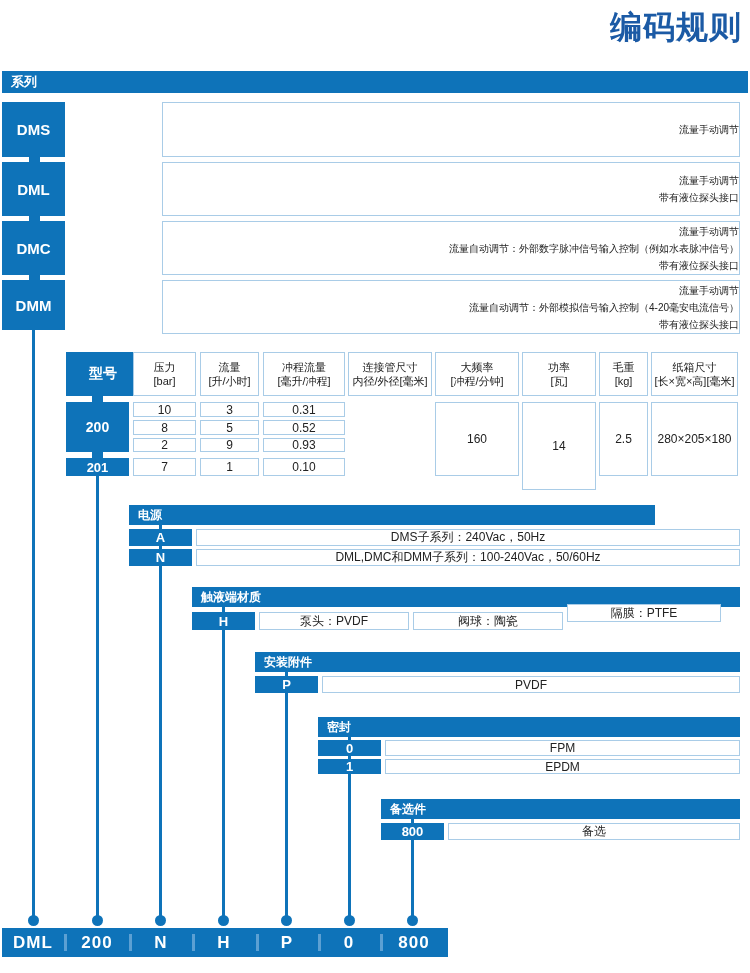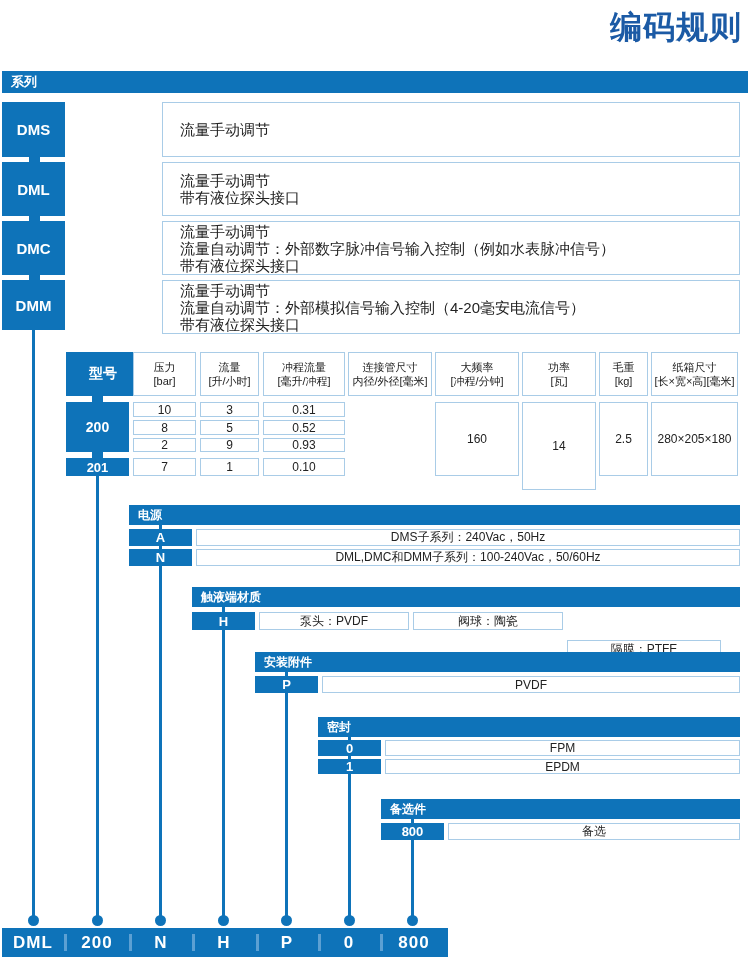--- a/index.html
+++ b/index.html
@@ -12,22 +12,22 @@
 
   .bluebar { position:absolute; background:#0e73b9; color:#fff; font-weight:bold;
              font-size:13px; display:flex; align-items:center; padding-left:9px; }
 
   .kbox { position:absolute; background:#0e73b9; color:#fff; font-weight:bold;
           display:flex; align-items:center; justify-content:center; font-size:15px; }
 
   .box { position:absolute; background:#fff; border:1px solid #a9cce7; }
 
   .desc { display:flex; flex-direction:column; justify-content:center;
-          padding-left:17px; font-size:15px; line-height:17px; color:#222;
-          white-space:pre-line; }
+          padding-left:1px; font-size:10px; line-height:17px; color:#222;
+          white-space:pre-line;text-align:right; }
 
   .cellc { display:flex; align-items:center; justify-content:center;
            font-size:12px; color:#222; white-space:pre-line; text-align:center; }
 
   .hcell { font-size:11px; line-height:14px; }
 
   .tab { position:absolute; background:#0e73b9; }
   .vline { position:absolute; width:3px; background:#0e73b9; }
   .dot { position:absolute; width:11px; height:11px; border-radius:50%; background:#0e73b9; }
 
@@ -109,35 +109,35 @@
   <div class="box cellc" style="left:200px;top:458px;width:59px;height:18px">1</div>
   <div class="box cellc" style="left:263px;top:458px;width:82px;height:18px">0.10</div>
 
   <div class="box cellc" style="left:435px;top:402px;width:84px;height:74px">160</div>
   <div class="box cellc" style="left:522px;top:402px;width:74px;height:88px">14</div>
   <div class="box cellc" style="left:599px;top:402px;width:49px;height:74px">2.5</div>
   <div class="box cellc" style="left:651px;top:402px;width:87px;height:74px">280×205×180</div>
 
   <div class="vline" style="left:96px;top:476px;height:442px"></div>
 
-  <div class="bluebar seclabel" style="left:129px;top:505px;width:611px;height:20px">电源</div>
+  <div class="bluebar seclabel" style="left:129px;top:505px;width:526px;height:20px">电源</div>
   <div class="tab" style="left:159px;top:525px;width:3px;height:4px"></div>
   <div class="kbox seckey" style="left:129px;top:529px;width:63px;height:17px">A</div>
   <div class="box cellc" style="left:196px;top:529px;width:544px;height:17px">DMS子系列：240Vac，50Hz</div>
   <div class="tab" style="left:159px;top:546px;width:3px;height:3px"></div>
   <div class="kbox seckey" style="left:129px;top:549px;width:63px;height:17px">N</div>
   <div class="box cellc" style="left:196px;top:549px;width:544px;height:17px">DML,DMC和DMM子系列：100-240Vac，50/60Hz</div>
   <div class="vline" style="left:159px;top:566px;height:352px"></div>
 
   <div class="bluebar seclabel" style="left:192px;top:587px;width:548px;height:20px">触液端材质</div>
   <div class="tab" style="left:222px;top:607px;width:3px;height:5px"></div>
   <div class="kbox seckey" style="left:192px;top:612px;width:63px;height:18px">H</div>
   <div class="box cellc" style="left:259px;top:612px;width:150px;height:18px">泵头：PVDF</div>
   <div class="box cellc" style="left:413px;top:612px;width:150px;height:18px">阀球：陶瓷</div>
-  <div class="box cellc" style="left:567px;top:640px;width:154px;height:18px">隔膜：PTFE</div>
+  <div class="box cellc" style="left:567px;top:604px;width:154px;height:18px">隔膜：PTFE</div>
   <div class="vline" style="left:222px;top:630px;height:288px"></div>
 
   <div class="bluebar seclabel" style="left:255px;top:652px;width:485px;height:20px">安装附件</div>
   <div class="tab" style="left:285px;top:672px;width:3px;height:4px"></div>
   <div class="kbox seckey" style="left:255px;top:676px;width:63px;height:17px">P</div>
   <div class="box cellc" style="left:322px;top:676px;width:418px;height:17px">PVDF</div>
   <div class="vline" style="left:285px;top:693px;height:225px"></div>
 
   <div class="bluebar seclabel" style="left:318px;top:717px;width:422px;height:20px">密封</div>
   <div class="tab" style="left:348px;top:737px;width:3px;height:3px"></div>

